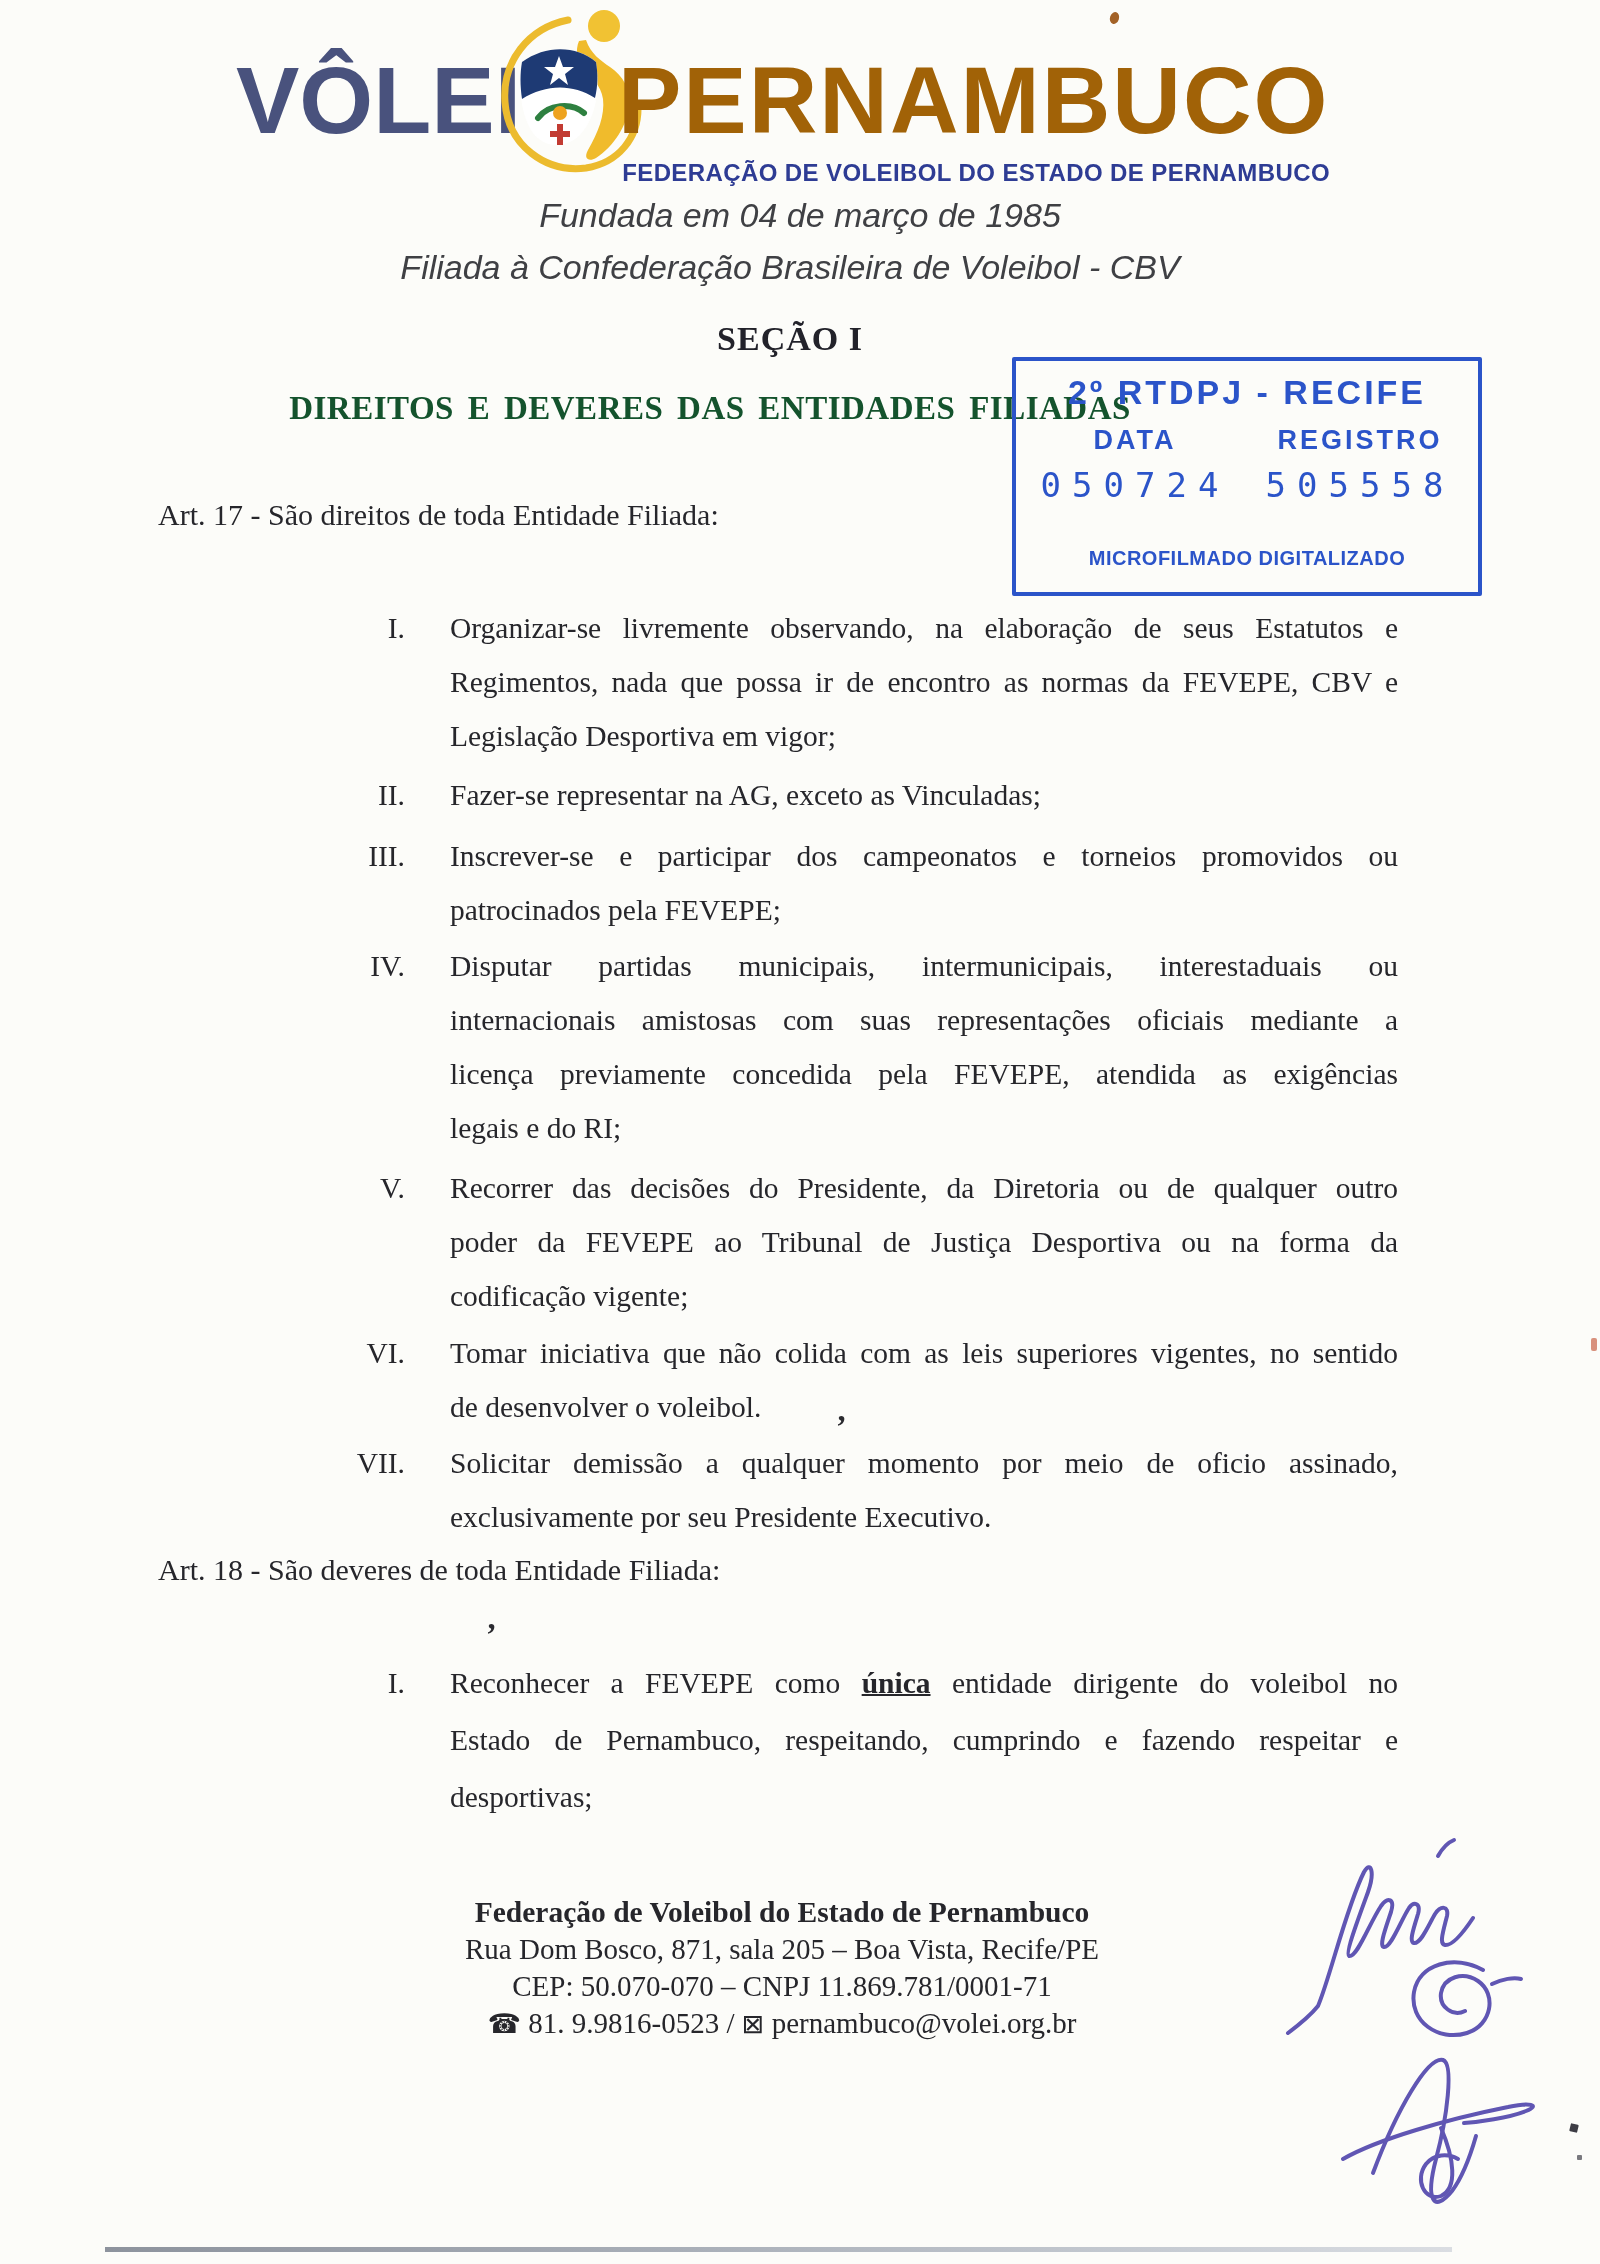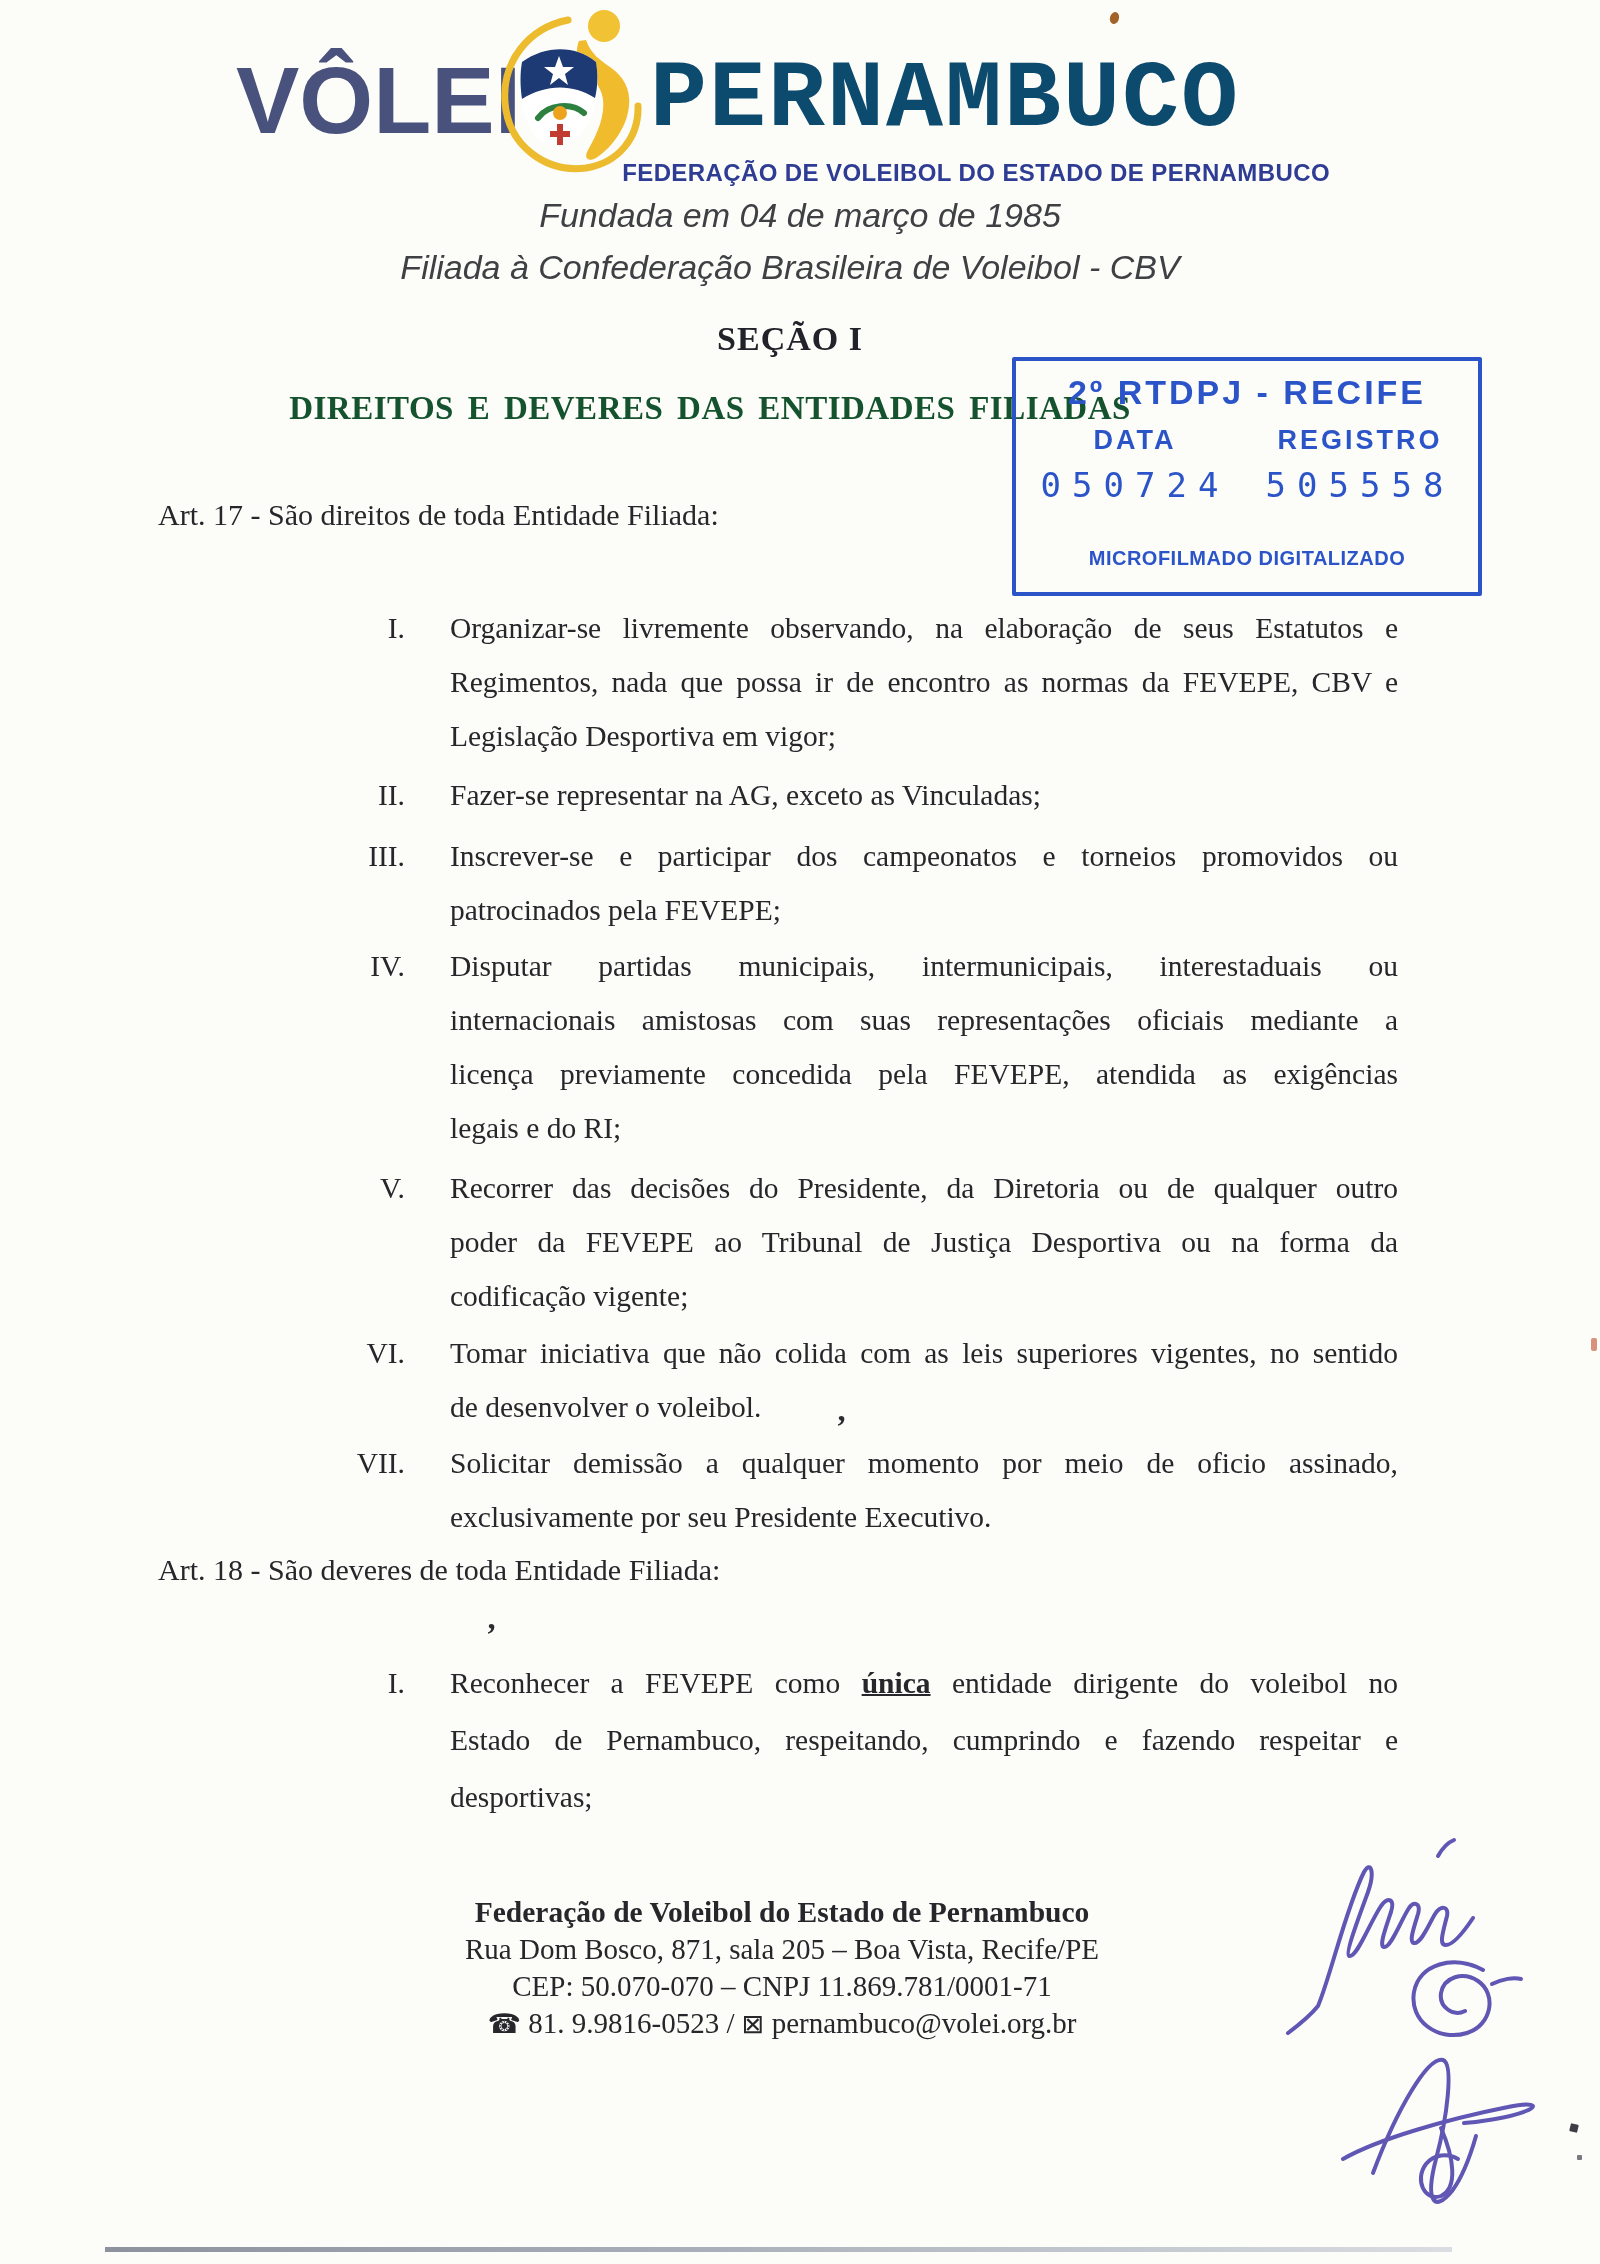--- a/index.html
+++ b/index.html
@@ -6,22 +6,22 @@
   body{
     width:1600px;height:2264px;position:relative;overflow:hidden;
     background:#fcfcf9;
     font-family:"Liberation Serif",serif;color:#26262b;
   }
   .abs{position:absolute;}
 
   
   .logo-volei{left:236px;top:50px;font-family:"Liberation Sans",sans-serif;
     font-weight:bold;font-size:95px;line-height:100px;color:#49527d;letter-spacing:0px;}
-  .logo-pern{left:650px;top:50px;font-family:Liberation Mono, monospace;
-    font-weight:bold;font-size:95px;line-height:100px;color:#0c4a6e;letter-spacing:2px;}
+  .logo-pern{left:618px;top:50px;font-family:Liberation Sans, sans-serif;
+    font-weight:bold;font-size:95px;line-height:100px;color:#a16207;letter-spacing:2px;}
   .logo-fed{left:560px;top:159px;width:770px;text-align:right;
     font-family:"Liberation Sans",sans-serif;font-weight:bold;font-size:24px;
     color:#2e3c94;letter-spacing:.4px;}
   .hdr-italic{left:0;top:0;width:1560px;text-align:center;
     font-family:"Liberation Sans",sans-serif;font-style:italic;font-size:34px;color:#3f4044;padding-left:20px;}
   .founded{top:196px;}
   .affil{top:248px;width:1540px;}
 
   
   .sec-title{left:0;top:320px;width:1580px;text-align:center;

